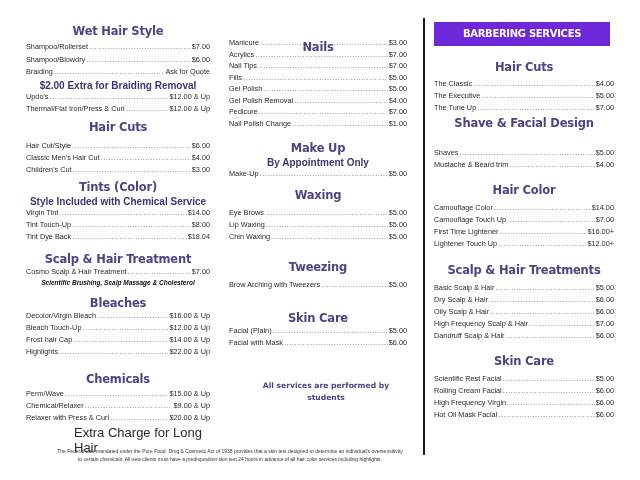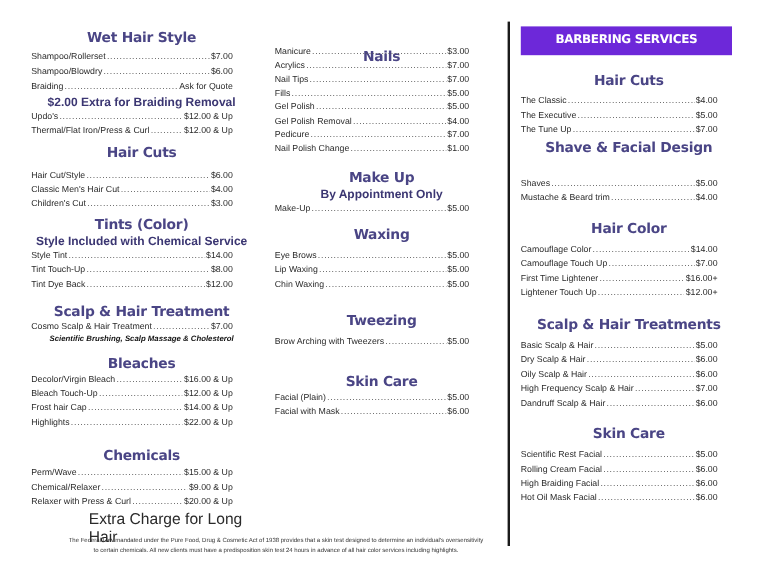--- a/index.html
+++ b/index.html
@@ -18,21 +18,21 @@
     }
     .sub {
       position: absolute; left: 0; right: 0; text-align: center; color: #3b3672;
       font-size: 10px; font-weight: bold;
     }
     .note-italic {
       position: absolute; left: 0; right: 0; text-align: center; color: #111;
       font-size: 6.5px; font-weight: bold; font-style: italic;
     }
     .row {
-      position: absolute; left: 0; right: 16px; display: flex; align-items: baseline;
+      position: absolute; left: 0; right: 0; display: flex; align-items: baseline;
       font-size: 7.3px; color: #2a2a2a; white-space: nowrap; height: 11px;
     }
     .row .name { flex: 0 0 auto; }
     .row .dots { flex: 1 1 auto; overflow: hidden; color: #555; letter-spacing: 0.6px; margin: 0 1px; }
     .row .dots::before { content: "................................................................................................................................"; }
     .row .price { flex: 0 0 auto; }
     .plain { position: absolute; left: 0; right: 0; font-size: 13px; color: #2a2a2a; margin-left: 48px; }
     .banner {
       position: absolute; left: 434px; top: 22px; width: 176px; height: 24px; background: #6d28d9;
       color: #ffffff; text-align: center; font-family: "DejaVu Sans", sans-serif;
@@ -92,33 +92,33 @@
     </div>
   <div class="row" style="top:165px">
       <span class="name">Children's Cut</span>
       <span class="dots"></span>
       <span class="price">$3.00</span>
     </div>
 
   <div class="heading" style="top:180px">Tints (Color)</div>
   <div class="sub" style="top:196px">Style Included with Chemical Service</div>
   <div class="row" style="top:208px">
-      <span class="name">Style Tint</span>
+      <span class="name">Virgin Tint</span>
       <span class="dots"></span>
       <span class="price">$14.00</span>
     </div>
   <div class="row" style="top:220px">
       <span class="name">Tint Touch-Up</span>
       <span class="dots"></span>
       <span class="price">$8.00</span>
     </div>
   <div class="row" style="top:232px">
       <span class="name">Tint Dye Back</span>
       <span class="dots"></span>
-      <span class="price">$12.00</span>
+      <span class="price">$18.04</span>
     </div>
 
   <div class="heading" style="top:252px">Scalp &amp; Hair Treatment</div>
   <div class="row" style="top:267px">
       <span class="name">Cosmo Scalp &amp; Hair Treatment</span>
       <span class="dots"></span>
       <span class="price">$7.00</span>
     </div>
   <div class="note-italic" style="top:279px">Scientific Brushing, Scalp Massage &amp; Cholesterol</div>
 
@@ -245,20 +245,21 @@
       <span class="price">$5.00</span>
     </div>
   <div class="row" style="top:338px">
       <span class="name">Facial with Mask</span>
       <span class="dots"></span>
       <span class="price">$6.00</span>
     </div>
 </div>
 
 <div class="students">
+  <div>All services are performed by students</div>
 </div>
 
 <div class="divider"></div>
 
 <div class="banner">BARBERING SERVICES</div>
 <div class="col col-right">
   <div class="heading" style="top:60px">Hair Cuts</div>
   <div class="row" style="top:79px">
       <span class="name">The Classic</span>
       <span class="dots"></span>
@@ -341,21 +342,21 @@
       <span class="name">Scientific Rest Facial</span>
       <span class="dots"></span>
       <span class="price">$5.00</span>
     </div>
   <div class="row" style="top:386px">
       <span class="name">Rolling Cream Facial</span>
       <span class="dots"></span>
       <span class="price">$6.00</span>
     </div>
   <div class="row" style="top:398px">
-      <span class="name">High Braiding Facial</span>
+      <span class="name">High Frequency Virgin</span>
       <span class="dots"></span>
       <span class="price">$6.00</span>
     </div>
   <div class="row" style="top:410px">
       <span class="name">Hot Oil Mask Facial</span>
       <span class="dots"></span>
       <span class="price">$6.00</span>
     </div>
 </div>
 

